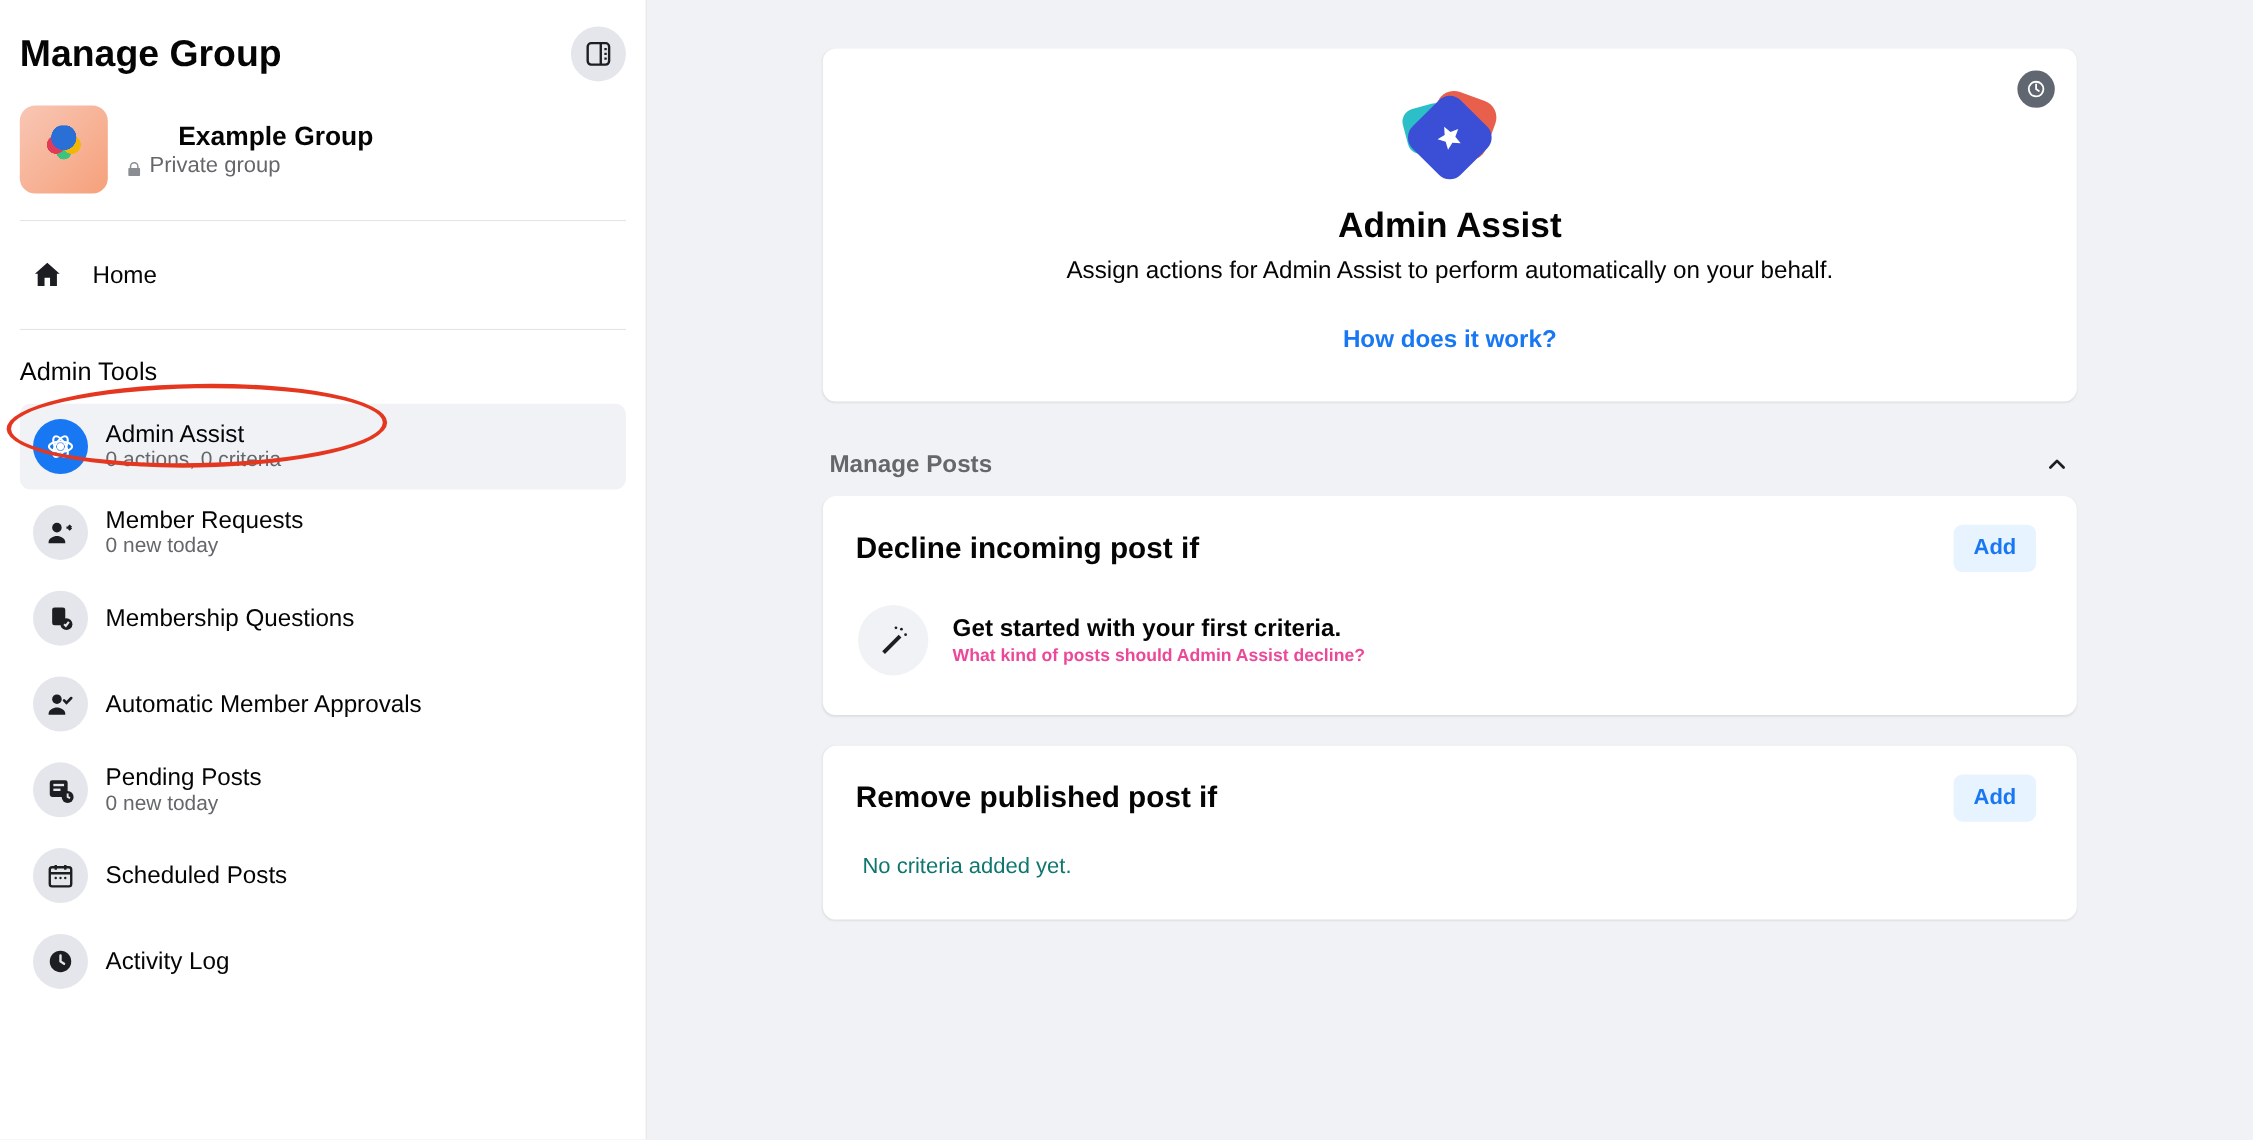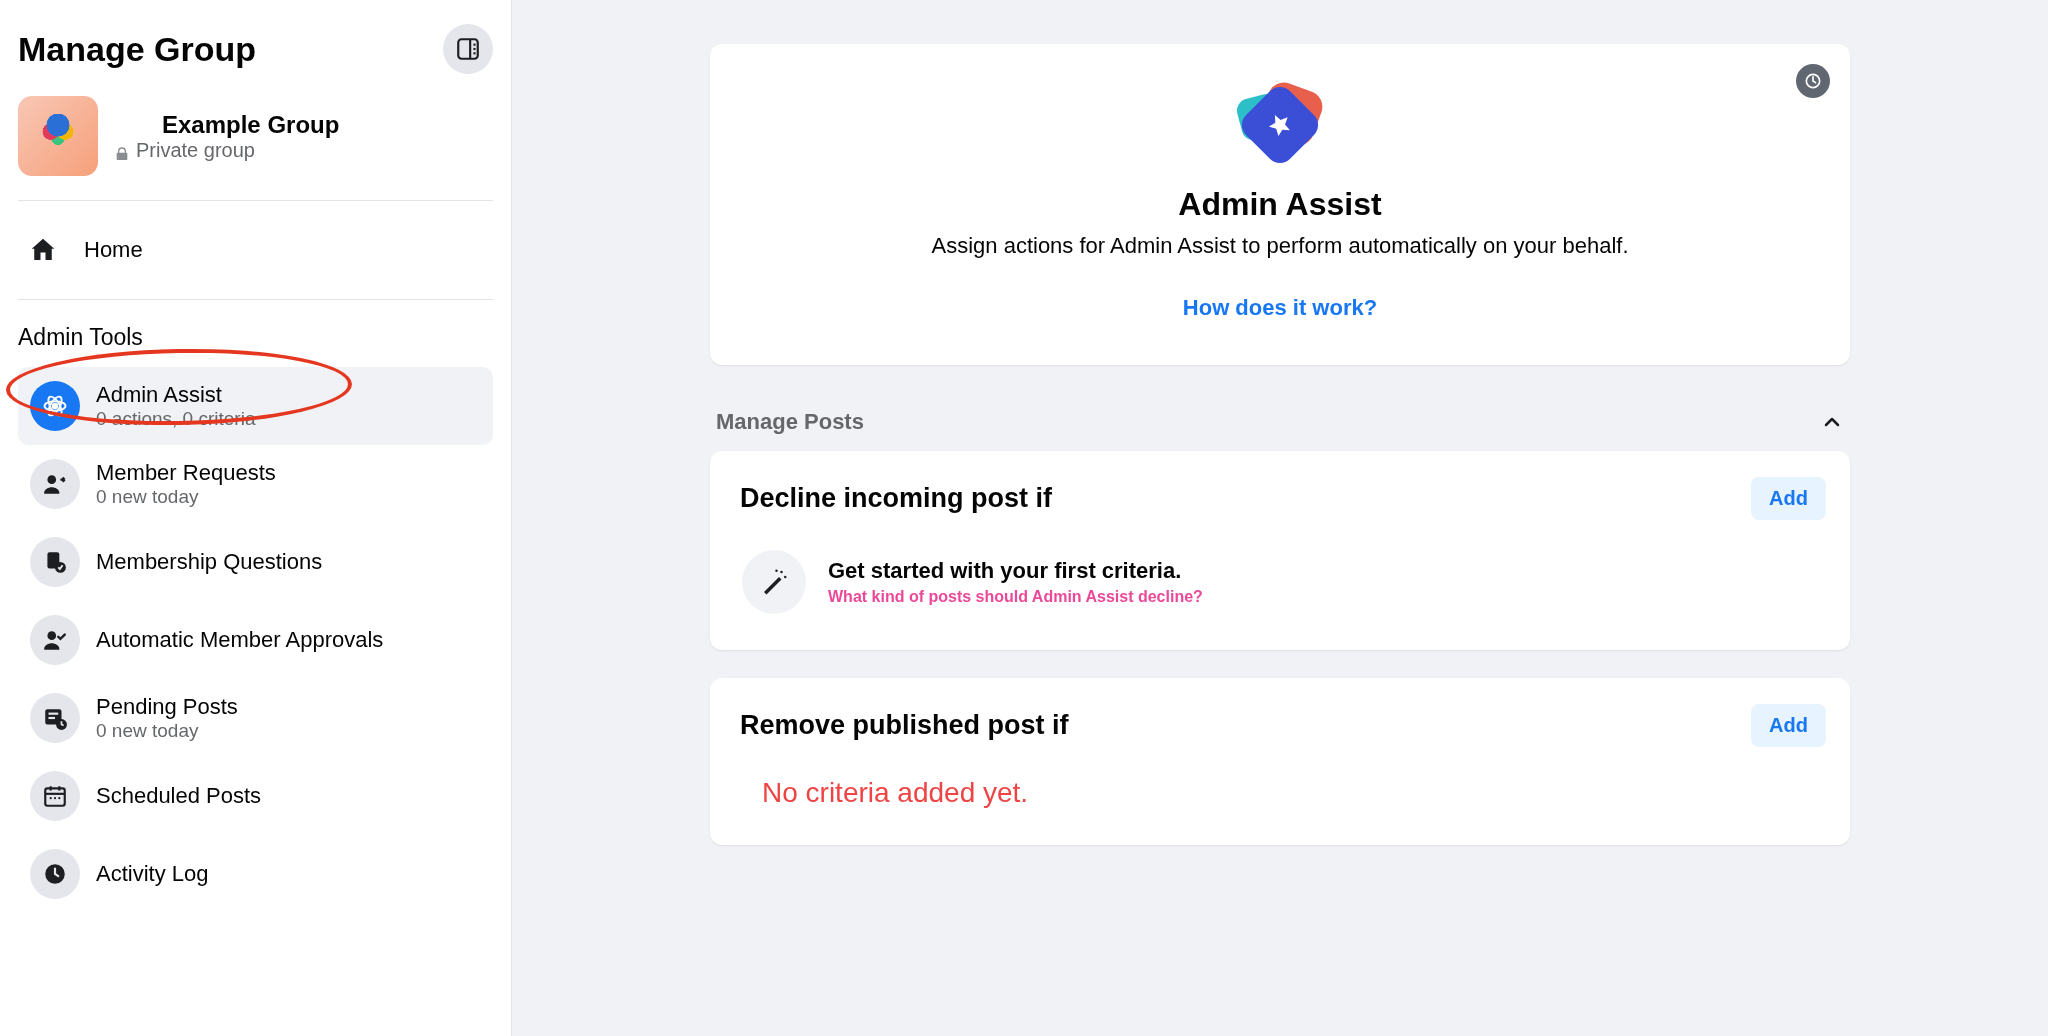--- a/index.html
+++ b/index.html
@@ -7,21 +7,21 @@
     font-family: -apple-system, BlinkMacSystemFont, "Segoe UI", Helvetica, Arial, sans-serif;
     background: #f0f2f5;
     width: 2048px;
     height: 1036px;
     overflow: hidden;
     color: #050505;
     display: flex;
   }
   
   .sidebar {
-    width: 512px;
+    width: 588px;
     background: #ffffff;
     height: 100%;
     padding: 24px 18px 0 18px;
     border-right: 1px solid #e4e4e4;
     position: relative;
   }
   .sidebar-header {
     display: flex;
     align-items: center;
     justify-content: space-between;
@@ -172,21 +172,21 @@
   .section-row {
     width: 1140px;
     display: flex;
     justify-content: space-between;
     align-items: center;
     margin: 44px 0 16px 0;
     padding: 0 6px;
   }
   .section-row .label { font-size: 22px; font-weight:600; color:#65676b; }
   .rule-card {
-    padding: 26px 24px 36px 30px;
+    padding: 26px 37px 36px 30px;
     margin-bottom: 28px;
   }
   .rule-head {
     display:flex; justify-content:space-between; align-items:center;
   }
   .rule-title { font-size: 27px; font-weight:700; }
   .add-btn {
     background:#e7f3ff;
     color:#1877f2;
     font-size:20px;
@@ -202,21 +202,21 @@
     padding-left: 2px;
   }
   .wand-circle {
     width: 64px; height:64px; border-radius:50%;
     background:#f0f2f5;
     display:flex; align-items:center; justify-content:center;
   }
   .rule-body-texts { display:flex; flex-direction:column; gap:4px;}
   .rule-body-title { font-size:22px; font-weight:600; }
   .rule-body-sub { font-size:16px; color:#ec4899;font-weight:bold;}
-  .empty-text { font-size:28px; color:#ef4444; margin-top: 30px; padding-left:6px;margin-left:16px;}
+  .empty-text { font-size:20px; color:#0f766e; margin-top: 30px; padding-left:6px;}
 </style>
 </head>
 <body>
 
 <aside class="sidebar">
   <div class="sidebar-header">
     <h1 class="sidebar-title">Manage Group</h1>
     <div class="settings-btn">
       <svg width="26" height="26" viewBox="0 0 24 24" fill="none" stroke="#1c1e21" stroke-width="2">
         <rect x="3" y="3" width="18" height="18" rx="3"></rect>

